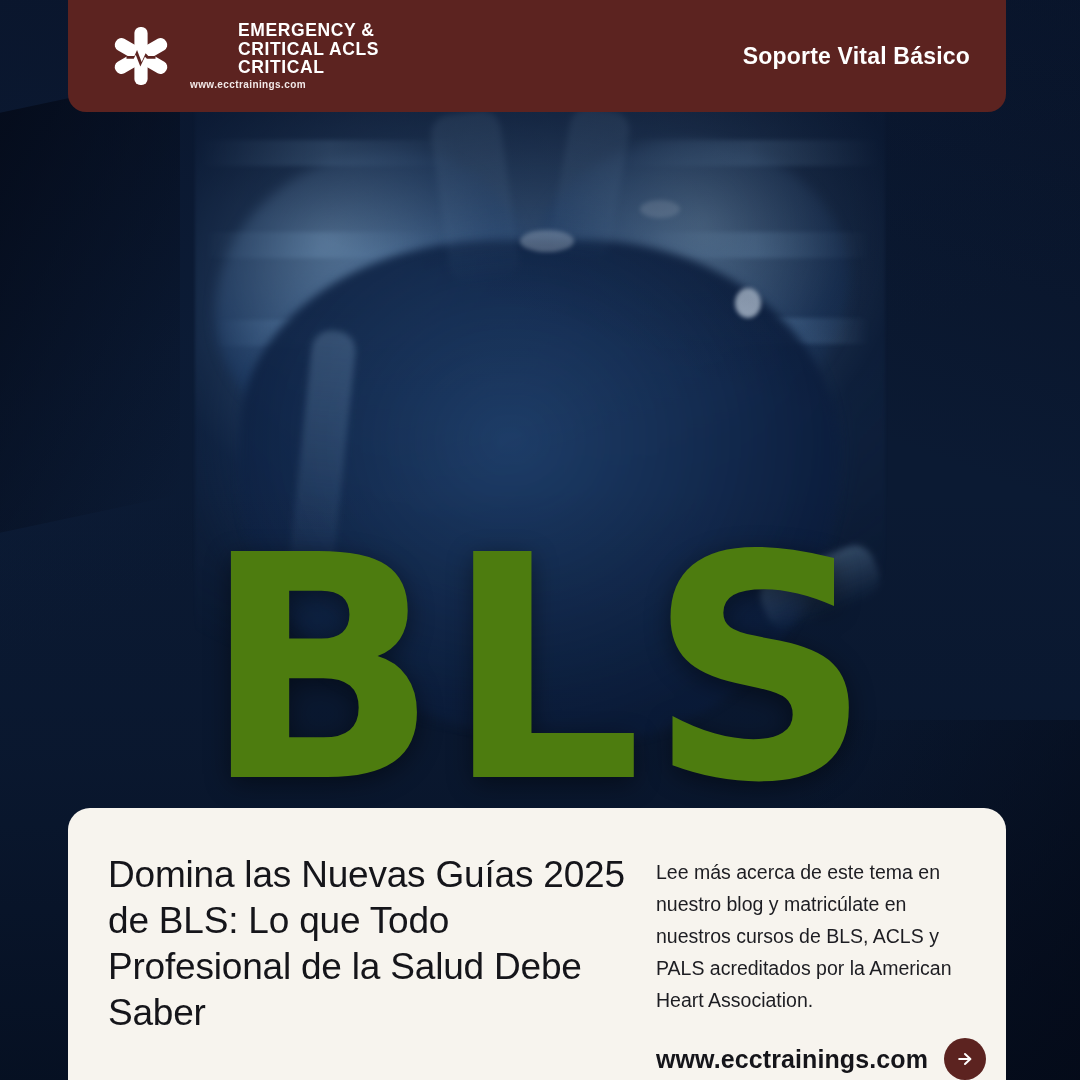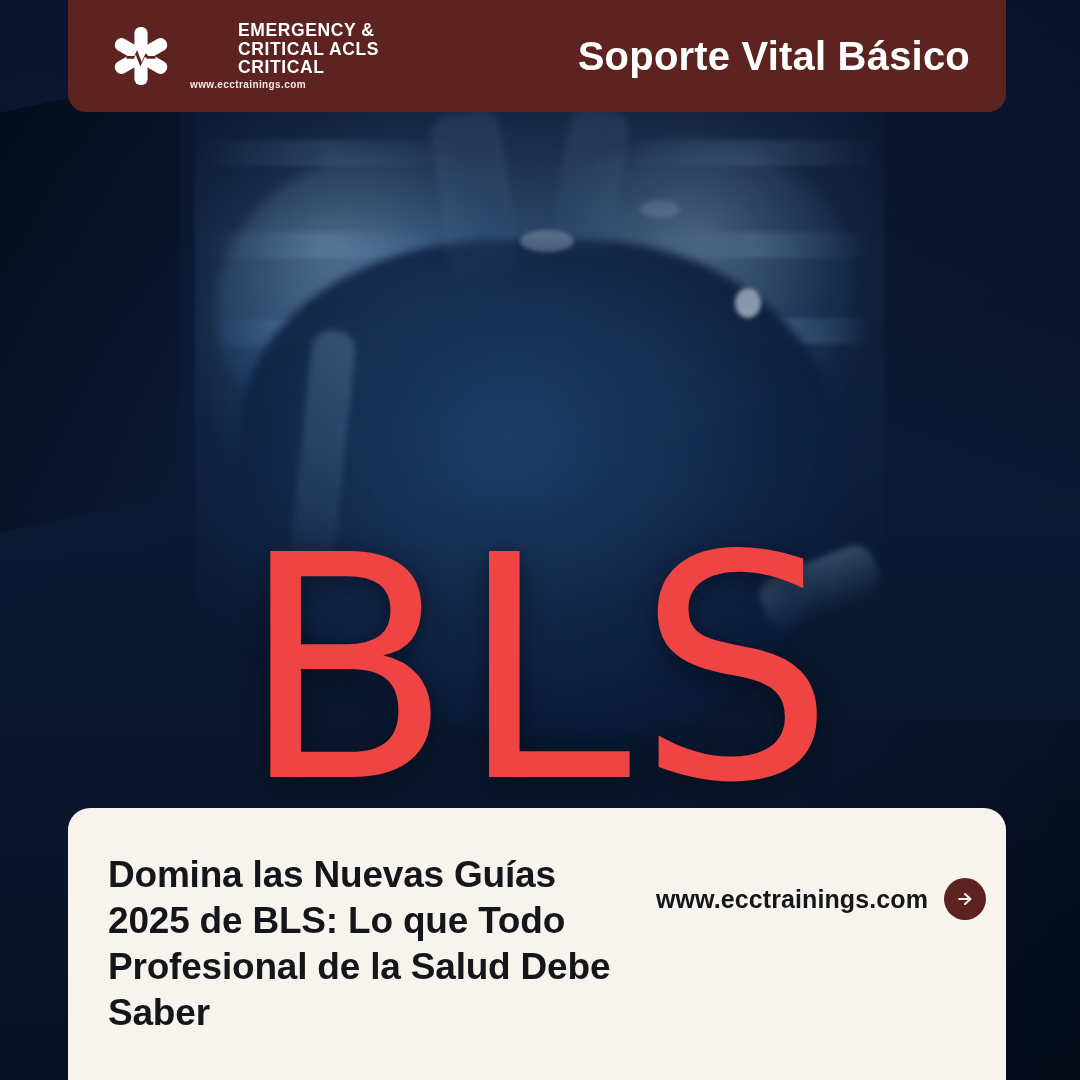--- a/index.html
+++ b/index.html
@@ -110,25 +110,25 @@
     filter: blur(2px);
   }
 
   
   .bls {
     position: absolute;
     left: 0; right: 0;
     top: 520px;
     text-align: center;
     font-family: "DejaVu Sans", sans-serif;
-    font-weight: normal;
+    font-weight: bold;
     font-size: 310px;
     line-height: 300px;
     letter-spacing: 6px;
-    color: #ef4444;
+    color: #4d7c0f;
     text-shadow: 0 6px 26px rgba(0,0,0,0.45);
     user-select: none;
   }
 
   
   .header {
     position: absolute;
     left: 68px;
     top: 0;
     width: 938px;
@@ -167,21 +167,21 @@
     font-weight: bold;
     font-size: 10px;
     letter-spacing: 0.4px;
     margin-top: 3px;
     color: #f2e9e8;
   }
   .header-title {
     color: #ffffff;
     font-family: "Liberation Sans", sans-serif;
     font-weight: bold;
-    font-size: 40px;
+    font-size: 23px;
     letter-spacing: 0.2px;
   }
 
   
   .card {
     position: absolute;
     left: 68px;
     bottom: 0;
     width: 938px;
     height: 272px;
@@ -190,21 +190,21 @@
     display: flex;
     box-sizing: border-box;
     padding: 44px 42px 0 40px;
   }
   .card-left {
     width: 520px;
     flex: 0 0 auto;
   }
   .headline {
     font-family: "Liberation Sans", sans-serif;
-    font-weight: bold;
+    font-weight: normal;
     font-size: 37px;
     line-height: 46px;
     color: #15151a;
     letter-spacing: -0.2px;
   }
   .card-right {
     flex: 1 1 auto;
     padding-left: 28px;
     padding-top: 4px;
   }
@@ -299,20 +299,21 @@
       </div>
     </div>
     <div class="header-title">Soporte Vital Básico</div>
   </div>
 
   <div class="card">
     <div class="card-left">
       <div class="headline">Domina las Nuevas Guías 2025 de BLS: Lo que Todo Profesional de la Salud Debe Saber</div>
     </div>
     <div class="card-right">
+      <div class="blurb">Lee más acerca de este tema en nuestro blog y matricúlate en nuestros cursos de BLS, ACLS y PALS acreditados por la American Heart Association.</div>
       <div class="cta-row">
         <div class="cta-url">www.ecctrainings.com</div>
         <div class="cta-btn">
           <svg width="20" height="20" viewBox="0 0 24 24" aria-hidden="true">
             <path d="M5 12 H17" stroke="#ffffff" stroke-width="2.4" stroke-linecap="round" fill="none"></path>
             <path d="M12 6 L18.5 12 L12 18" stroke="#ffffff" stroke-width="2.4" stroke-linecap="round" stroke-linejoin="round" fill="none"></path>
           </svg>
         </div>
       </div>
     </div>

